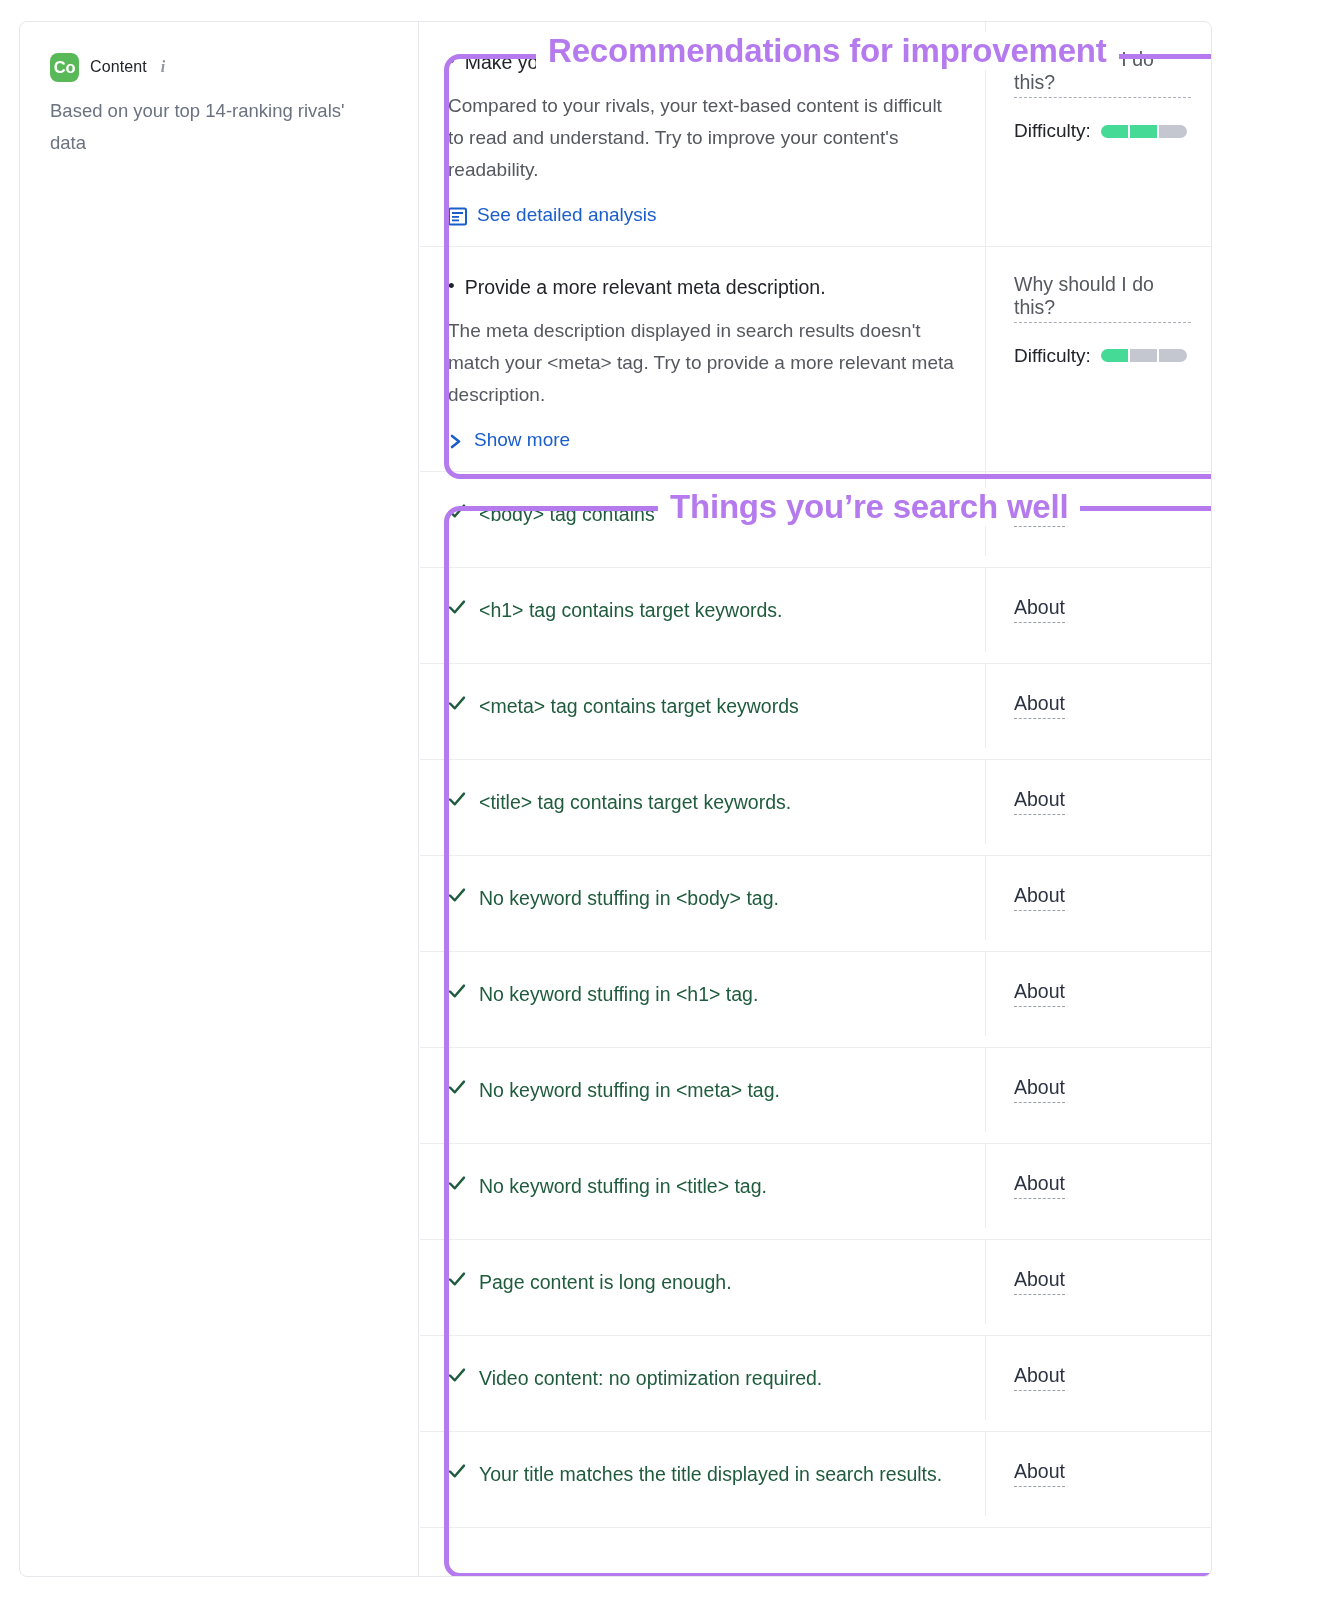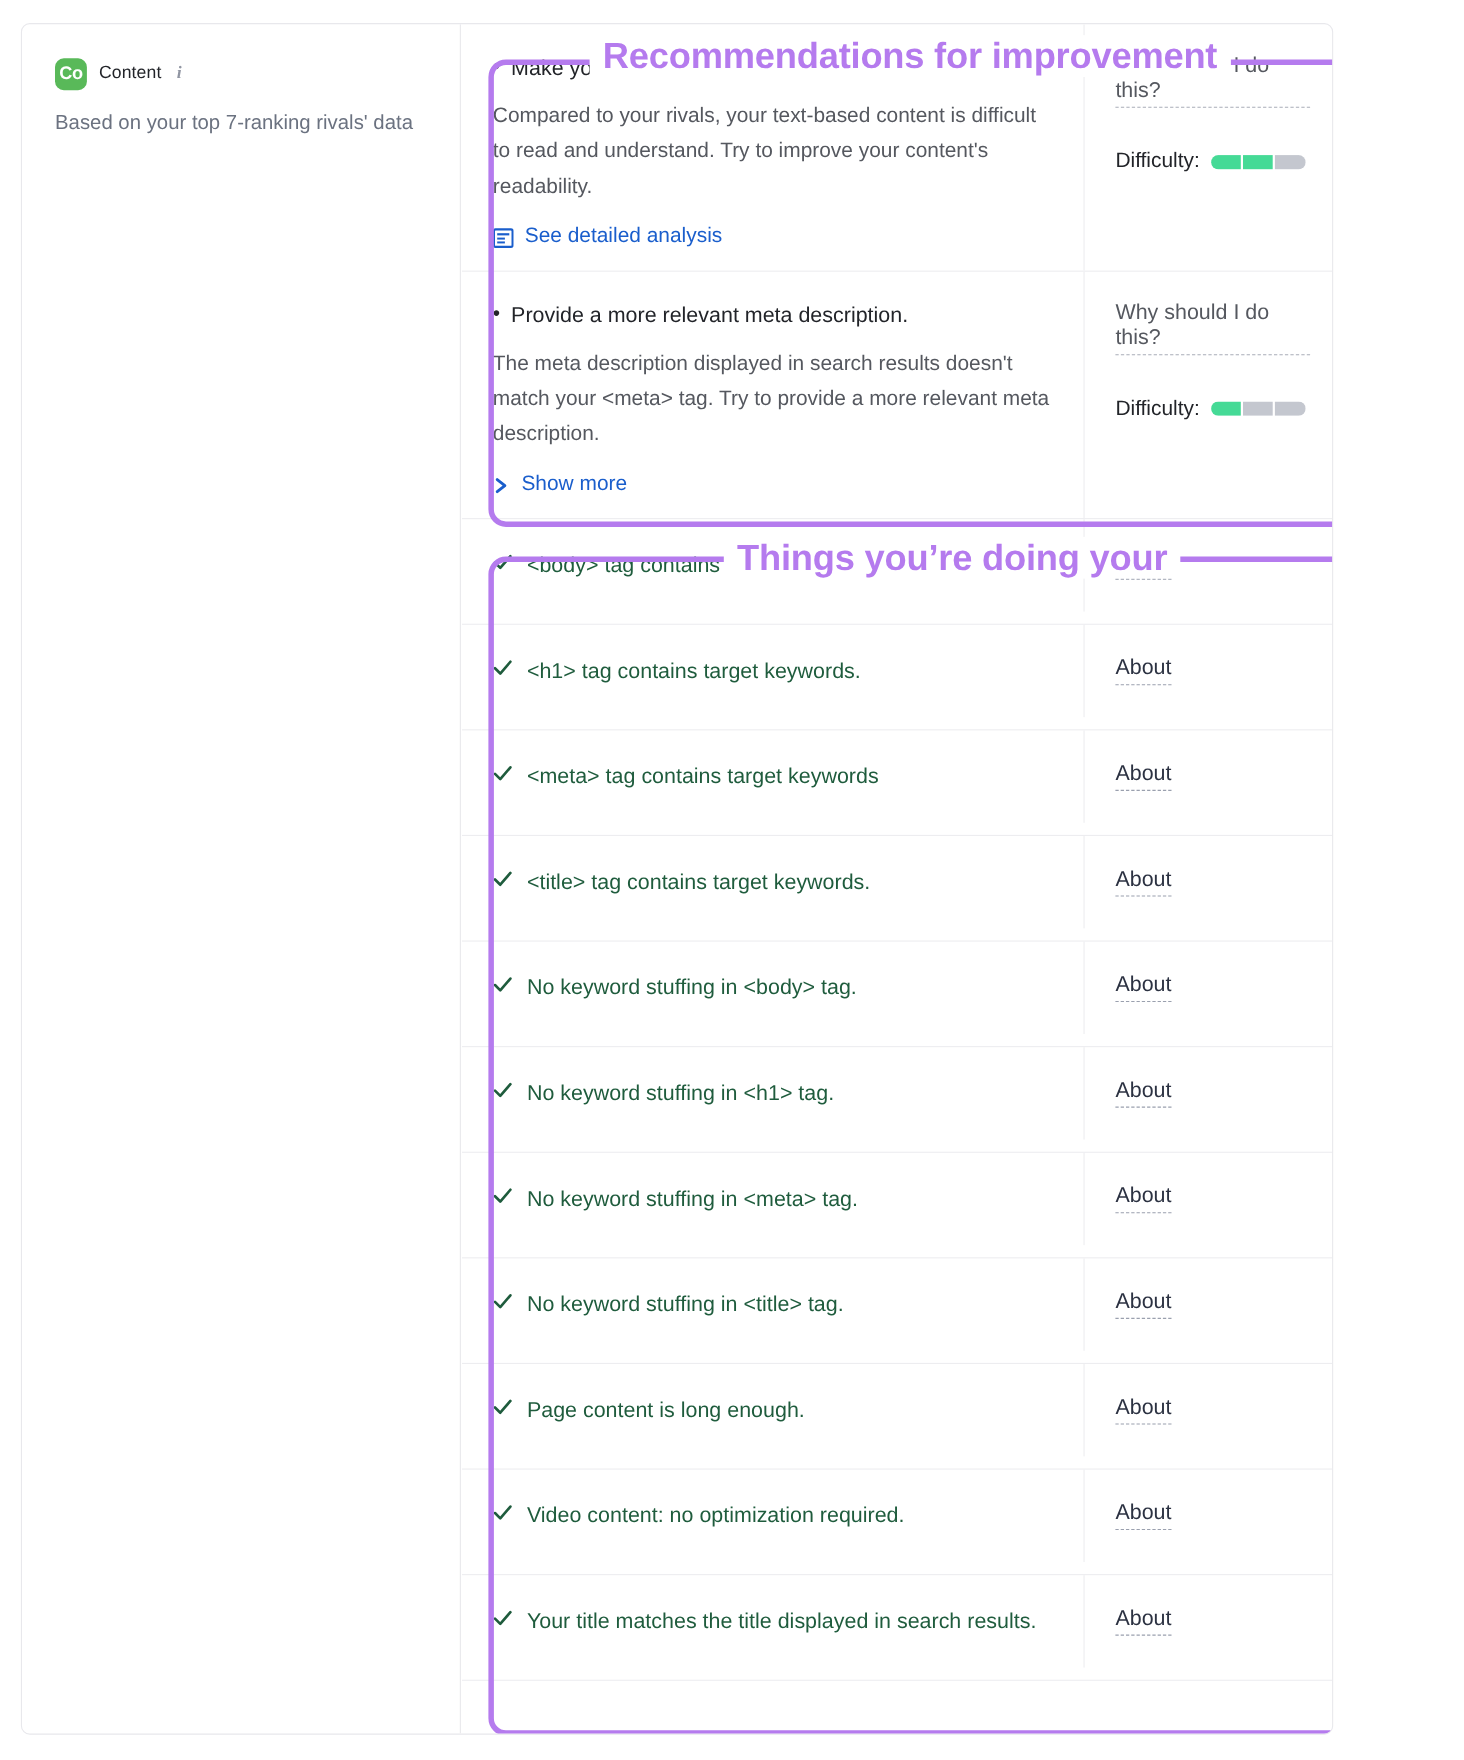--- a/index.html
+++ b/index.html
@@ -146,21 +146,21 @@
   
   .why-link {
     font-size: 19.5px;
     color: #55585f;
     border-bottom: 1px dashed #a9adb8;
     display: inline-block;
     padding-bottom: 3px;
     cursor: pointer;
   }
   .difficulty-row {
-    margin-top: 38px;
+    margin-top: 22px;
     display: flex;
     align-items: center;
     gap: 10px;
     font-size: 19px;
     color: #222429;
   }
   .diff-bar {
     display: flex;
     gap: 2px;
     height: 13px;
@@ -226,21 +226,21 @@
 <body>
 
 <div id="page">
 
   <div class="left-col">
     <div class="cat-row">
       <span class="cat-badge">Co</span>
       <span class="cat-title">Content</span>
       <span class="info-i">i</span>
     </div>
-    <div class="cat-sub">Based on your top 7-ranking rivals' data</div>
+    <div class="cat-sub">Based on your top 14-ranking rivals' data</div>
   </div>
 
   <div class="right-col">
 
     <div>
 
       <div class="row">
         <div class="cell-main rec-cell-pad">
           <div class="rec-head">
             <span class="rec-bullet">•</span>
@@ -424,15 +424,15 @@
           </div>
           <div class="cell-side well-cell-side"><span class="about-link">About</span></div>
         </div>
       </div>
 
   </div>
 
   <div class="annot" id="annot-rec"></div>
   <div class="annot" id="annot-well"></div>
   <div class="annot-label" id="label-rec">Recommendations for improvement</div>
-  <div class="annot-label" id="label-well">Things you’re doing your</div>
+  <div class="annot-label" id="label-well">Things you’re search well</div>
 
 </div>
 
 </body></html>

